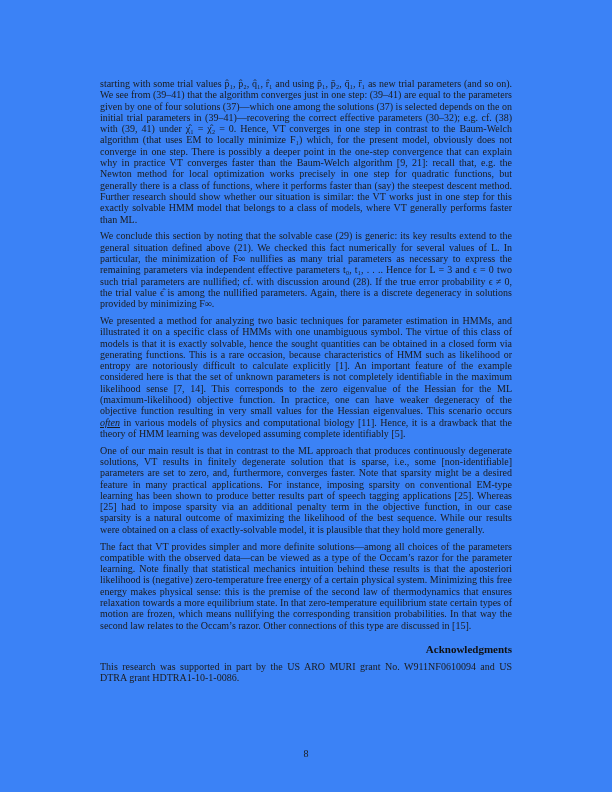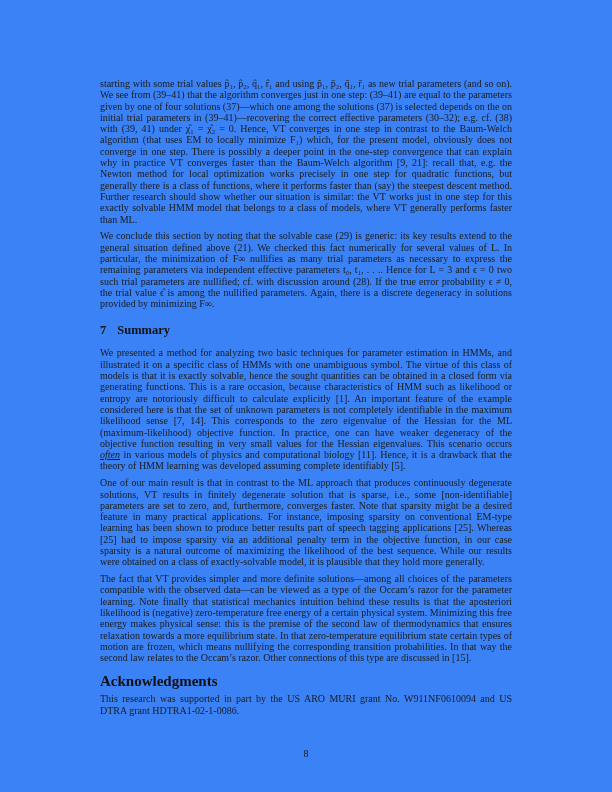--- a/index.html
+++ b/index.html
@@ -26,25 +26,25 @@
   h2.section-heading {
     font-size: 12.5px;
     line-height: 14px;
     font-weight: bold;
     margin: 14px 0 10px 0;
     text-align: left;
     color: #111111;
   }
   .sec-num { display: inline-block; margin-right: 11px; }
   h3.ack-heading {
-    font-size: 15px;
+    font-size: 11px;
     line-height: 12px;
     font-weight: bold;
     margin: 12px 0 6px 0;
-    text-align: left;
+    text-align: right;
     color: #111111;
   }
   .page-footer {
     position: absolute;
     left: 0;
     right: 0;
     top: 748px;
     text-align: center;
     font-size: 10px;
   }
@@ -53,30 +53,29 @@
 </head>
 <body>
 
 <div class="sheet">
   <main class="text-block">
 
     <p class="para">starting with some trial values p̂₁, p̂₂, q̂₁, r̂₁ and using p̄₁, p̄₂, q̄₁, r̄₁ as new trial parameters (and so on). We see from (39–41) that the algorithm converges just in one step: (39–41) are equal to the parameters given by one of four solutions (37)—which one among the solutions (37) is selected depends on the on initial trial parameters in (39–41)—recovering the correct effective parameters (30–32); e.g. cf. (38) with (39, 41) under χ̂₁ = χ̂₂ = 0. Hence, VT converges in one step in contrast to the Baum-Welch algorithm (that uses EM to locally minimize F₁) which, for the present model, obviously does not converge in one step. There is possibly a deeper point in the one-step convergence that can explain why in practice VT converges faster than the Baum-Welch algorithm [9, 21]: recall that, e.g. the Newton method for local optimization works precisely in one step for quadratic functions, but generally there is a class of functions, where it performs faster than (say) the steepest descent method. Further research should show whether our situation is similar: the VT works just in one step for this exactly solvable HMM model that belongs to a class of models, where VT generally performs faster than ML.</p>
 
     <p class="para">We conclude this section by noting that the solvable case (29) is generic: its key results extend to the general situation defined above (21). We checked this fact numerically for several values of L. In particular, the minimization of F∞ nullifies as many trial parameters as necessary to express the remaining parameters via independent effective parameters t₀, t₁, . . .. Hence for L = 3 and ϵ = 0 two such trial parameters are nullified; cf. with discussion around (28). If the true error probability ϵ ≠ 0, the trial value ϵ̂ is among the nullified parameters. Again, there is a discrete degeneracy in solutions provided by minimizing F∞.</p>
 
-    <h2 class="section-heading"><span class="sec-num">7</span><span class="sec-title">Summary</span></h2>
 
     <p class="para"><span>We presented a method for analyzing two basic techniques for parameter estimation in HMMs, and illustrated it on a specific class of HMMs with one unambiguous symbol. The virtue of this class of models is that it is exactly solvable, hence the sought quantities can be obtained in a closed form via generating functions. This is a rare occasion, because characteristics of HMM such as likelihood or entropy are notoriously difficult to calculate explicitly [1]. An important feature of the example considered here is that the set of unknown parameters is not completely identifiable in the maximum likelihood sense [7, 14]. This corresponds to the zero eigenvalue of the Hessian for the ML (maximum-likelihood) objective function. In practice, one can have weaker degeneracy of the objective function resulting in very small values for the Hessian eigenvalues. This scenario occurs </span><i>often</i><span> in various models of physics and computational biology [11]. Hence, it is a drawback that the theory of HMM learning was developed assuming complete identifiably [5].</span></p>
 
     <p class="para">One of our main result is that in contrast to the ML approach that produces continuously degenerate solutions, VT results in finitely degenerate solution that is sparse, i.e., some [non-identifiable] parameters are set to zero, and, furthermore, converges faster. Note that sparsity might be a desired feature in many practical applications. For instance, imposing sparsity on conventional EM-type learning has been shown to produce better results part of speech tagging applications [25]. Whereas [25] had to impose sparsity via an additional penalty term in the objective function, in our case sparsity is a natural outcome of maximizing the likelihood of the best sequence. While our results were obtained on a class of exactly-solvable model, it is plausible that they hold more generally.</p>
 
     <p class="para">The fact that VT provides simpler and more definite solutions—among all choices of the parameters compatible with the observed data—can be viewed as a type of the Occam’s razor for the parameter learning. Note finally that statistical mechanics intuition behind these results is that the aposteriori likelihood is (negative) zero-temperature free energy of a certain physical system. Minimizing this free energy makes physical sense: this is the premise of the second law of thermodynamics that ensures relaxation towards a more equilibrium state. In that zero-temperature equilibrium state certain types of motion are frozen, which means nullifying the corresponding transition probabilities. In that way the second law relates to the Occam’s razor. Other connections of this type are discussed in [15].</p>
 
     <h3 class="ack-heading">Acknowledgments</h3>
 
-    <p class="para">This research was supported in part by the US ARO MURI grant No. W911NF0610094 and US DTRA grant HDTRA1-02-1-0086.</p>
+    <p class="para">This research was supported in part by the US ARO MURI grant No. W911NF0610094 and US DTRA grant HDTRA1-10-1-0086.</p>
 
   </main>
 
   <footer class="page-footer">
     <span class="page-number">8</span>
   </footer>
 </div>
 
 </body></html>

